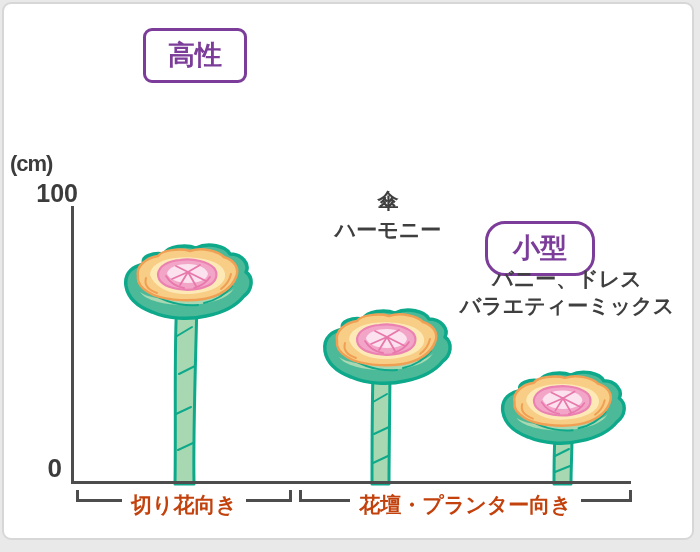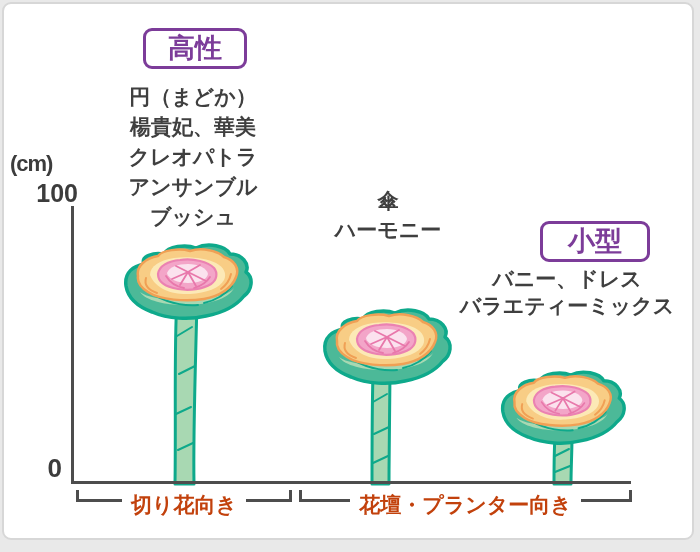--- a/index.html
+++ b/index.html
@@ -19,25 +19,25 @@
   .axis-tick-top{left:10px;top:179px;width:68px;text-align:right;
     font-size:25px;font-weight:bold;color:#3c3c3c;}
   .axis-tick-bottom{left:10px;top:453px;width:52px;text-align:right;
     font-size:26px;font-weight:bold;color:#3c3c3c;}
   .y-line{left:71px;top:206px;width:3px;height:278px;background:#4d4d4d;}
   .x-line{left:71px;top:481px;width:560px;height:3px;background:#4d4d4d;}
   
   .cat-box{
     border:3px solid #7c3c99;border-radius:9px;background:#fff;
     color:#7c3c99;font-size:27px;font-weight:bold;text-align:center;
-    line-height:33px;padding:1px 0;
+    line-height:33px;padding:8px 0;
   }
   .box-tall{left:143px;top:28px;width:98px;}
   .box-mid{left:336px;top:140px;width:98px;}
-  .box-small{left:540px;top:221px;width:104px;}
+  .box-small{left:485px;top:221px;width:104px;border-radius:20px;}
   
   .vlist{color:#3f3f3f;font-weight:600;text-align:center;}
   .vlist-tall{left:88px;top:82px;width:210px;font-size:21px;line-height:30px;}
   .vlist-mid{left:283px;top:186px;width:210px;font-size:21px;line-height:29px;}
   .vlist-small{left:453px;top:265px;width:228px;font-size:21px;line-height:27px;}
   
   .bracket{display:flex;align-items:flex-start;}
   .bracket .corner{flex:1;height:9px;}
   .bracket .corner.l{border-left:3px solid #4d4d4d;border-bottom:3px solid #4d4d4d;}
   .bracket .corner.r{border-right:3px solid #4d4d4d;border-bottom:3px solid #4d4d4d;}
@@ -112,27 +112,20 @@
     </g>
   </svg>
 
   <div class="abs y-line"></div>
   <div class="abs x-line"></div>
   <div class="abs axis-unit">(cm)</div>
   <div class="abs axis-tick-top">100</div>
   <div class="abs axis-tick-bottom">0</div>
 
   <div class="abs cat-box box-tall">高性</div>
-  <div class="abs vlist vlist-tall">
-    <div>円（まどか）</div>
-    <div>楊貴妃、華美</div>
-    <div>クレオパトラ</div>
-    <div>アンサンブル</div>
-    <div>ブッシュ</div>
-  </div>
 
   <div class="abs vlist vlist-mid">
     <div>傘</div>
     <div>ハーモニー</div>
   </div>
 
   <div class="abs cat-box box-small">小型</div>
   <div class="abs vlist vlist-small">
     <div>バニー、ドレス</div>
     <div>バラエティーミックス</div>

